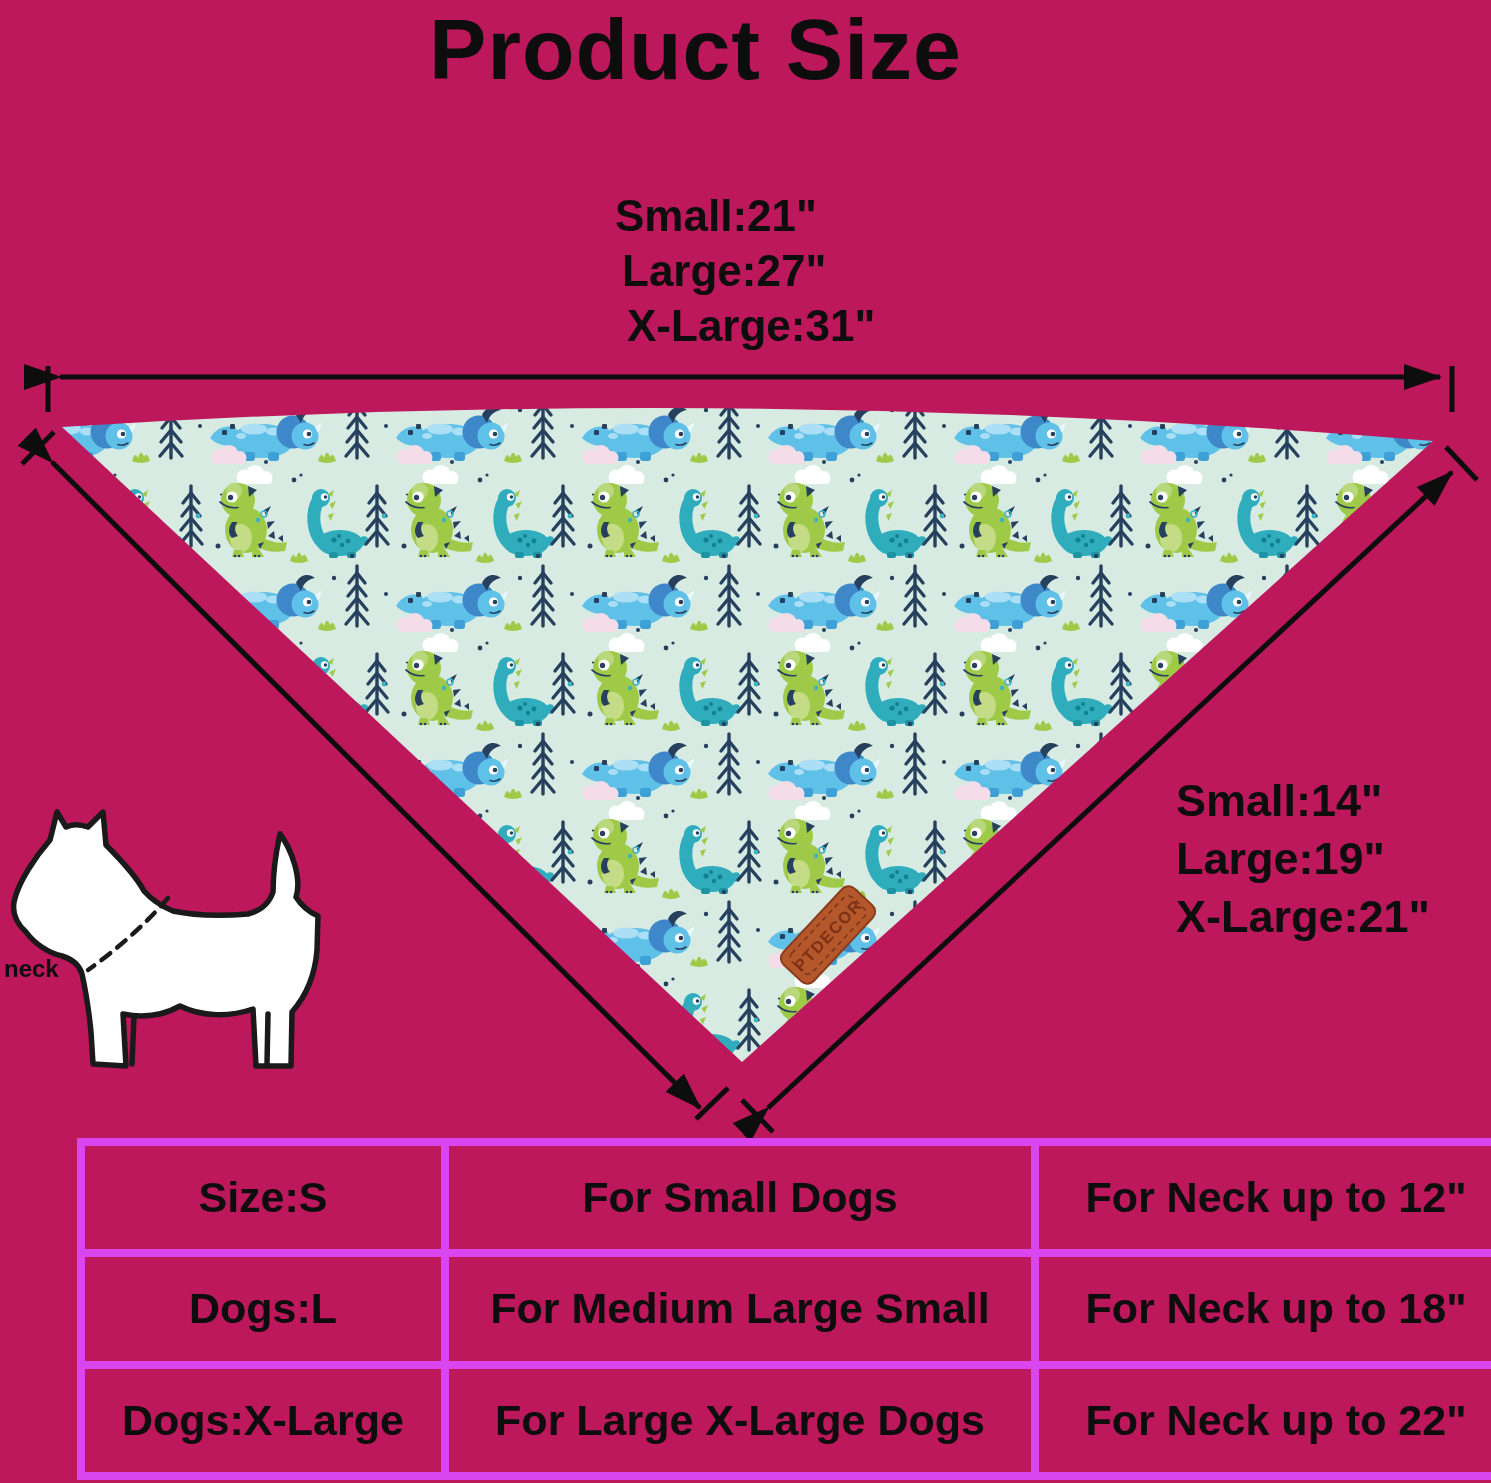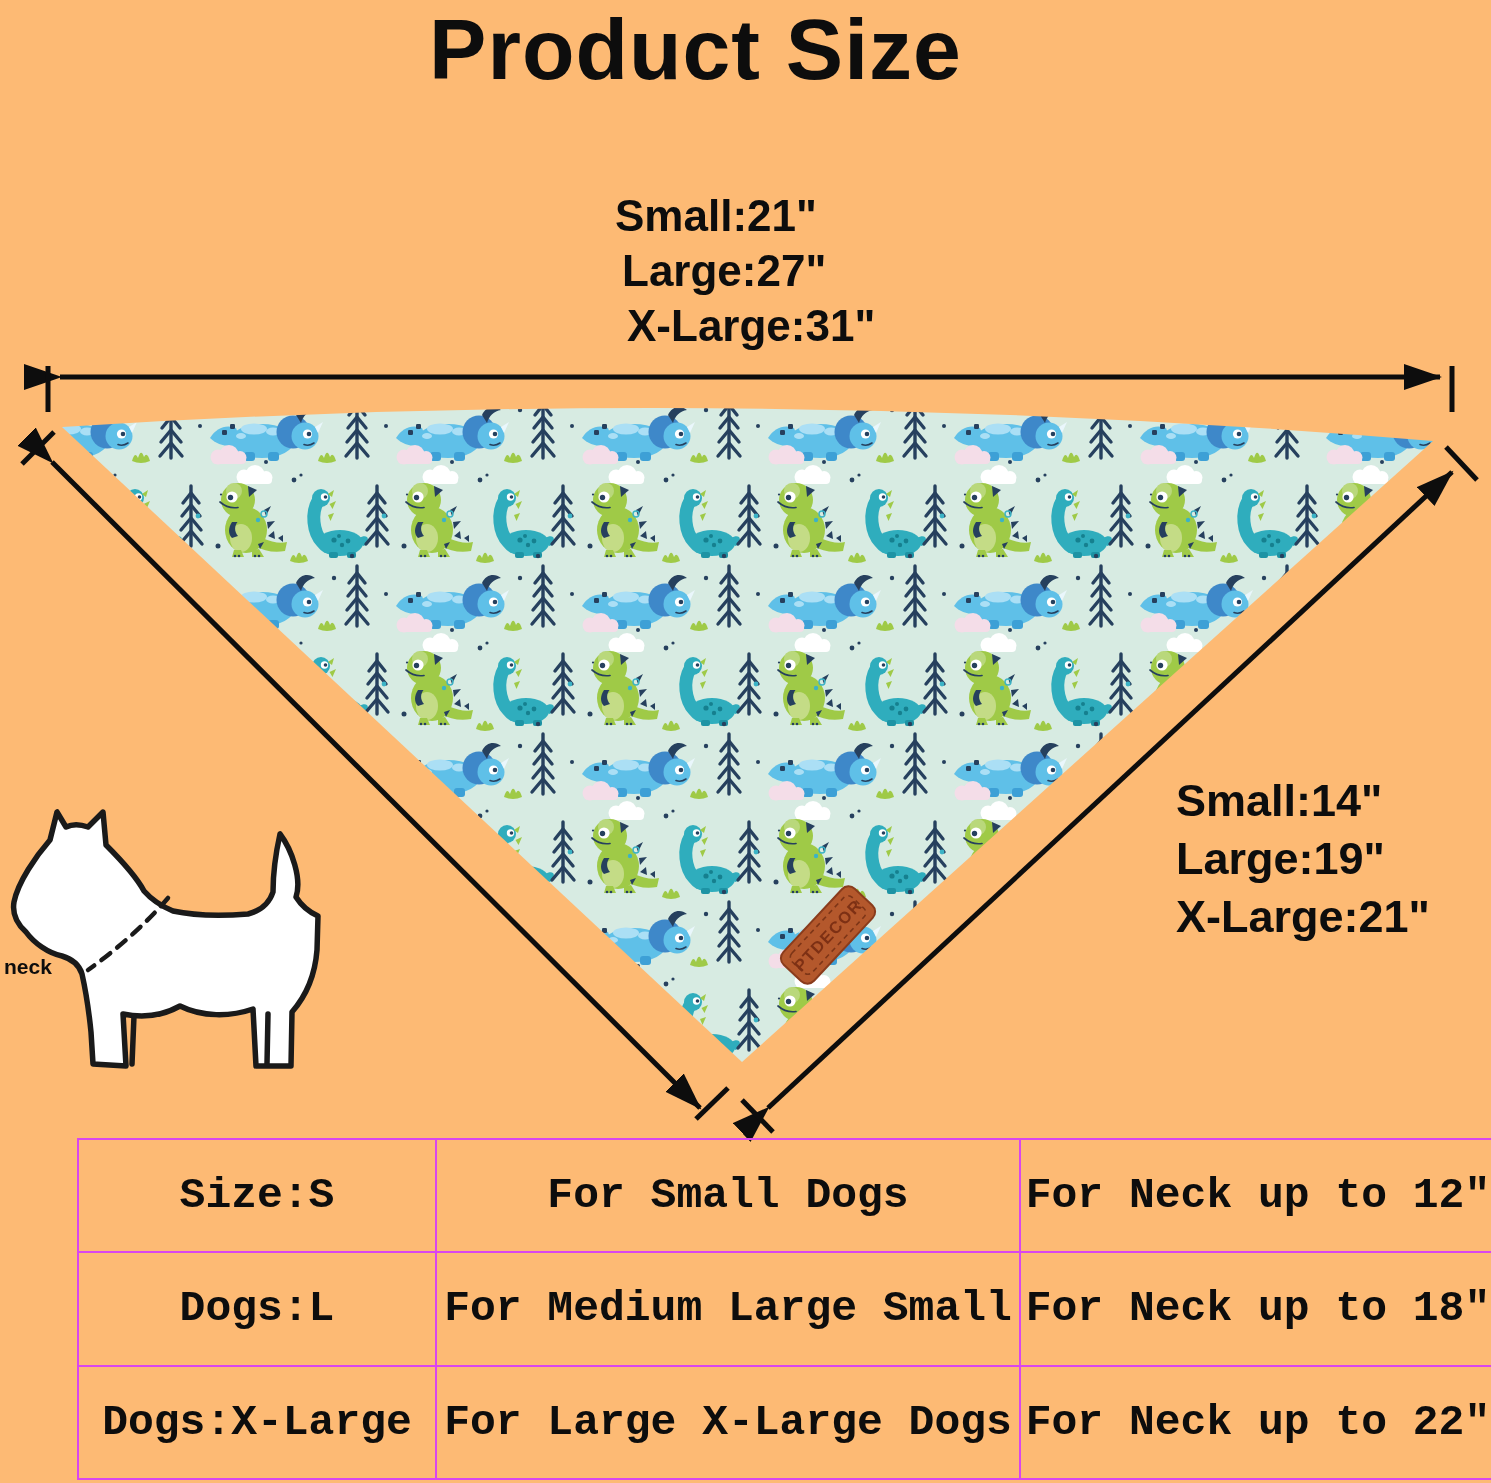--- a/index.html
+++ b/index.html
@@ -1,38 +1,38 @@
 <!DOCTYPE html>
 <html><head>
 <meta charset="utf-8">
 <style>
   html,body{margin:0;padding:0;background:#ffffff;}
   .canvas{
-    position:relative;width:1491px;height:1483px;background:#fdba74;overflow:hidden;
+    position:relative;width:1491px;height:1483px;background:#be185d;overflow:hidden;
     font-family:"Liberation Sans","DejaVu Sans",sans-serif;color:#0d0d0d;
   }
   .page-title{
     position:absolute;top:0px;left:50%;transform:translateX(calc(-50% - 50px));
     font-size:86px;font-weight:700;letter-spacing:1px;white-space:nowrap;margin:0;
   }
   .m-block{position:absolute;font-weight:700;white-space:nowrap;}
   .m-top{left:615px;top:188px;font-size:44px;line-height:55px;}
   .m-side{left:1176px;top:772px;font-size:45px;line-height:58px;}
   .m-line{display:block;}
   .m-top .m-line:nth-child(2){padding-left:7px;}
   .m-top .m-line:nth-child(3){padding-left:12px;}
-  .neck-label{position:absolute;left:4px;top:955px;font-size:21px;font-weight:700;}
+  .neck-label{position:absolute;left:4px;top:955px;font-size:24px;font-weight:700;}
   svg.diagram{position:absolute;left:0;top:0;}
   .size-table{
     position:absolute;left:77px;top:1138px;width:1410px;height:342px;
     border-collapse:collapse;table-layout:fixed;
   }
   .size-table td{
-    border:2px solid #d946ef;text-align:center;vertical-align:middle;
-    font-size:43px;font-weight:700;white-space:nowrap;font-family:Liberation Mono, monospace;
+    border:8px solid #d946ef;text-align:center;vertical-align:middle;
+    font-size:43px;font-weight:700;white-space:nowrap;
   }
   .col-size{width:354px;}
   .col-fits{width:580px;}
   .col-neck{width:472px;}
 </style>
 </head>
 <body>
 
 <div class="canvas">
 

